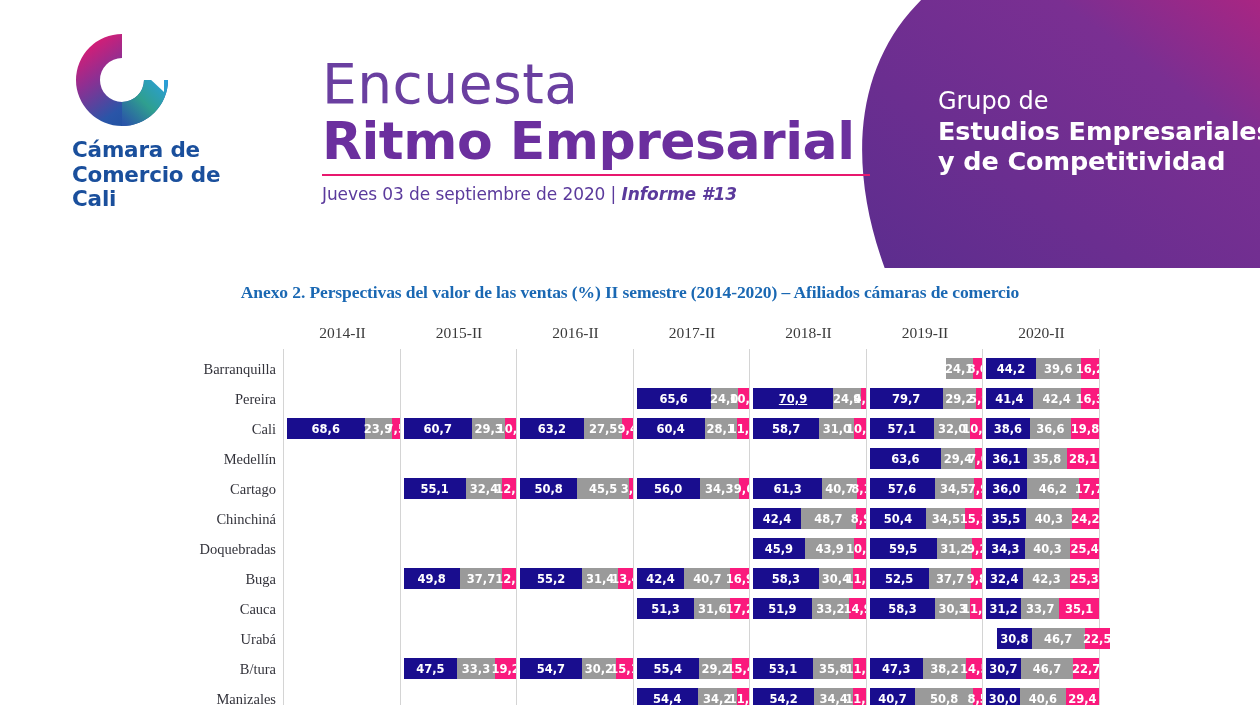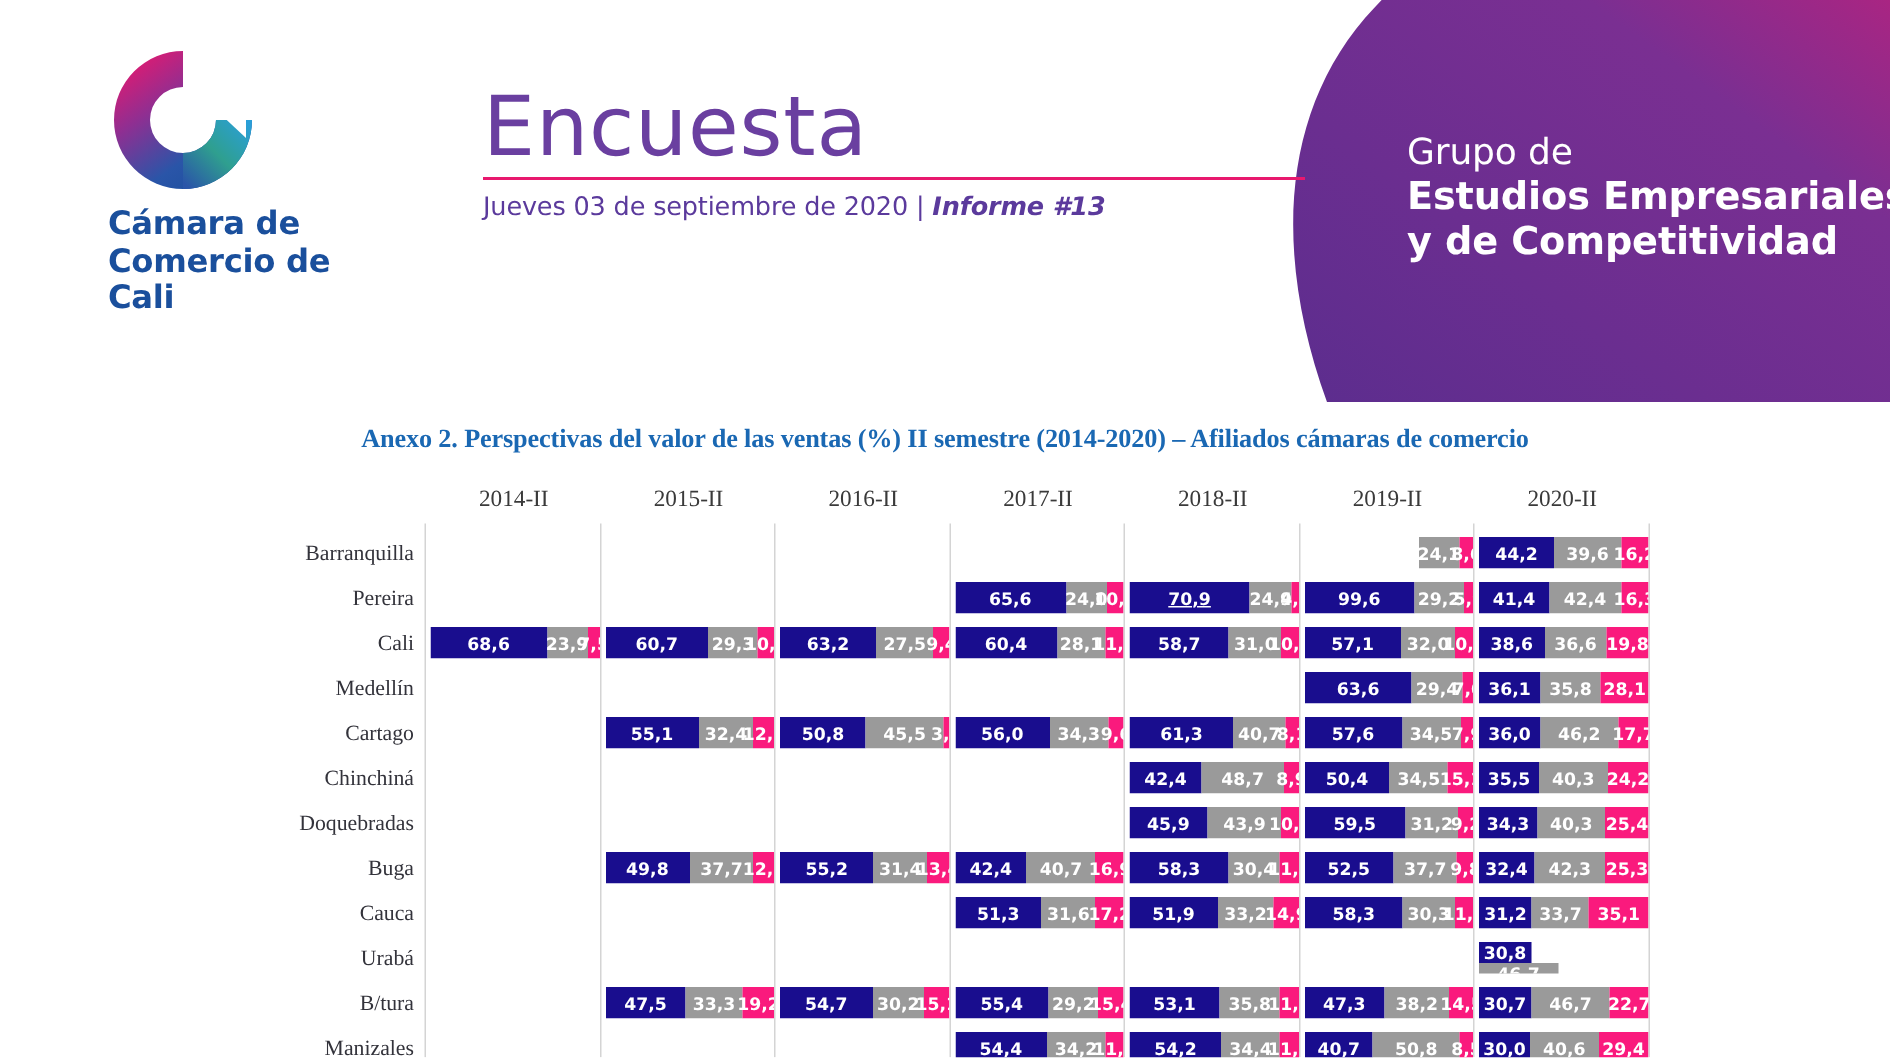--- a/index.html
+++ b/index.html
@@ -125,20 +125,21 @@
       </svg>
       <div class="logo-text">
         <div>Cámara de</div>
         <div>Comercio de</div>
         <div>Cali</div>
       </div>
     </div>
 
     <div class="title-block">
       <div class="t-encuesta">Encuesta</div>
+      <div class="t-ritmo">Ritmo Empresarial</div>
       <div class="t-rule"></div>
       <div class="t-sub">
         <span>Jueves 03 de septiembre de 2020 | </span><b>Informe #13</b>
       </div>
     </div>
 
     <div class="ge-text">
       <div class="ge-1">Grupo de</div>
       <div class="ge-2">Estudios Empresariales</div>
       <div class="ge-2">y de Competitividad</div>
@@ -465,21 +466,21 @@
               </div>
               <div class="seg s1" style="width: 27.233px;">
                 <span>24,1</span>
               </div>
               <div class="seg s2" style="width: 9.718px;">
                 <span>8,6</span>
               </div>
             </div>
             <div class="bar" style="top: 39px; left: 3px; width: 113px;">
               <div class="seg s0" style="width: 73.337px;">
-                <span>99,6</span>
+                <span>79,7</span>
               </div>
               <div class="seg s1" style="width: 32.996px;">
                 <span>29,2</span>
               </div>
               <div class="seg s2" style="width: 6.667px;">
                 <span>5,9</span>
               </div>
             </div>
             <div class="bar" style="top: 69px; left: 3px; width: 113px;">
               <div class="seg s0" style="width: 64.523px;">
@@ -674,21 +675,21 @@
               <div class="seg s0" style="width: 35.256px;">
                 <span>31,2</span>
               </div>
               <div class="seg s1" style="width: 38.081px;">
                 <span>33,7</span>
               </div>
               <div class="seg s2" style="width: 39.663px;">
                 <span>35,1</span>
               </div>
             </div>
-            <div class="bar" style="top: 279px; left: 3px; width: 113px; flex-direction: column;">
+            <div class="bar" style="top: 279px; left: 14px; width: 113px;">
               <div class="seg s0" style="width: 34.804px;">
                 <span>30,8</span>
               </div>
               <div class="seg s1" style="width: 52.771px;">
                 <span>46,7</span>
               </div>
               <div class="seg s2" style="width: 25.425px;">
                 <span>22,5</span>
               </div>
             </div>

